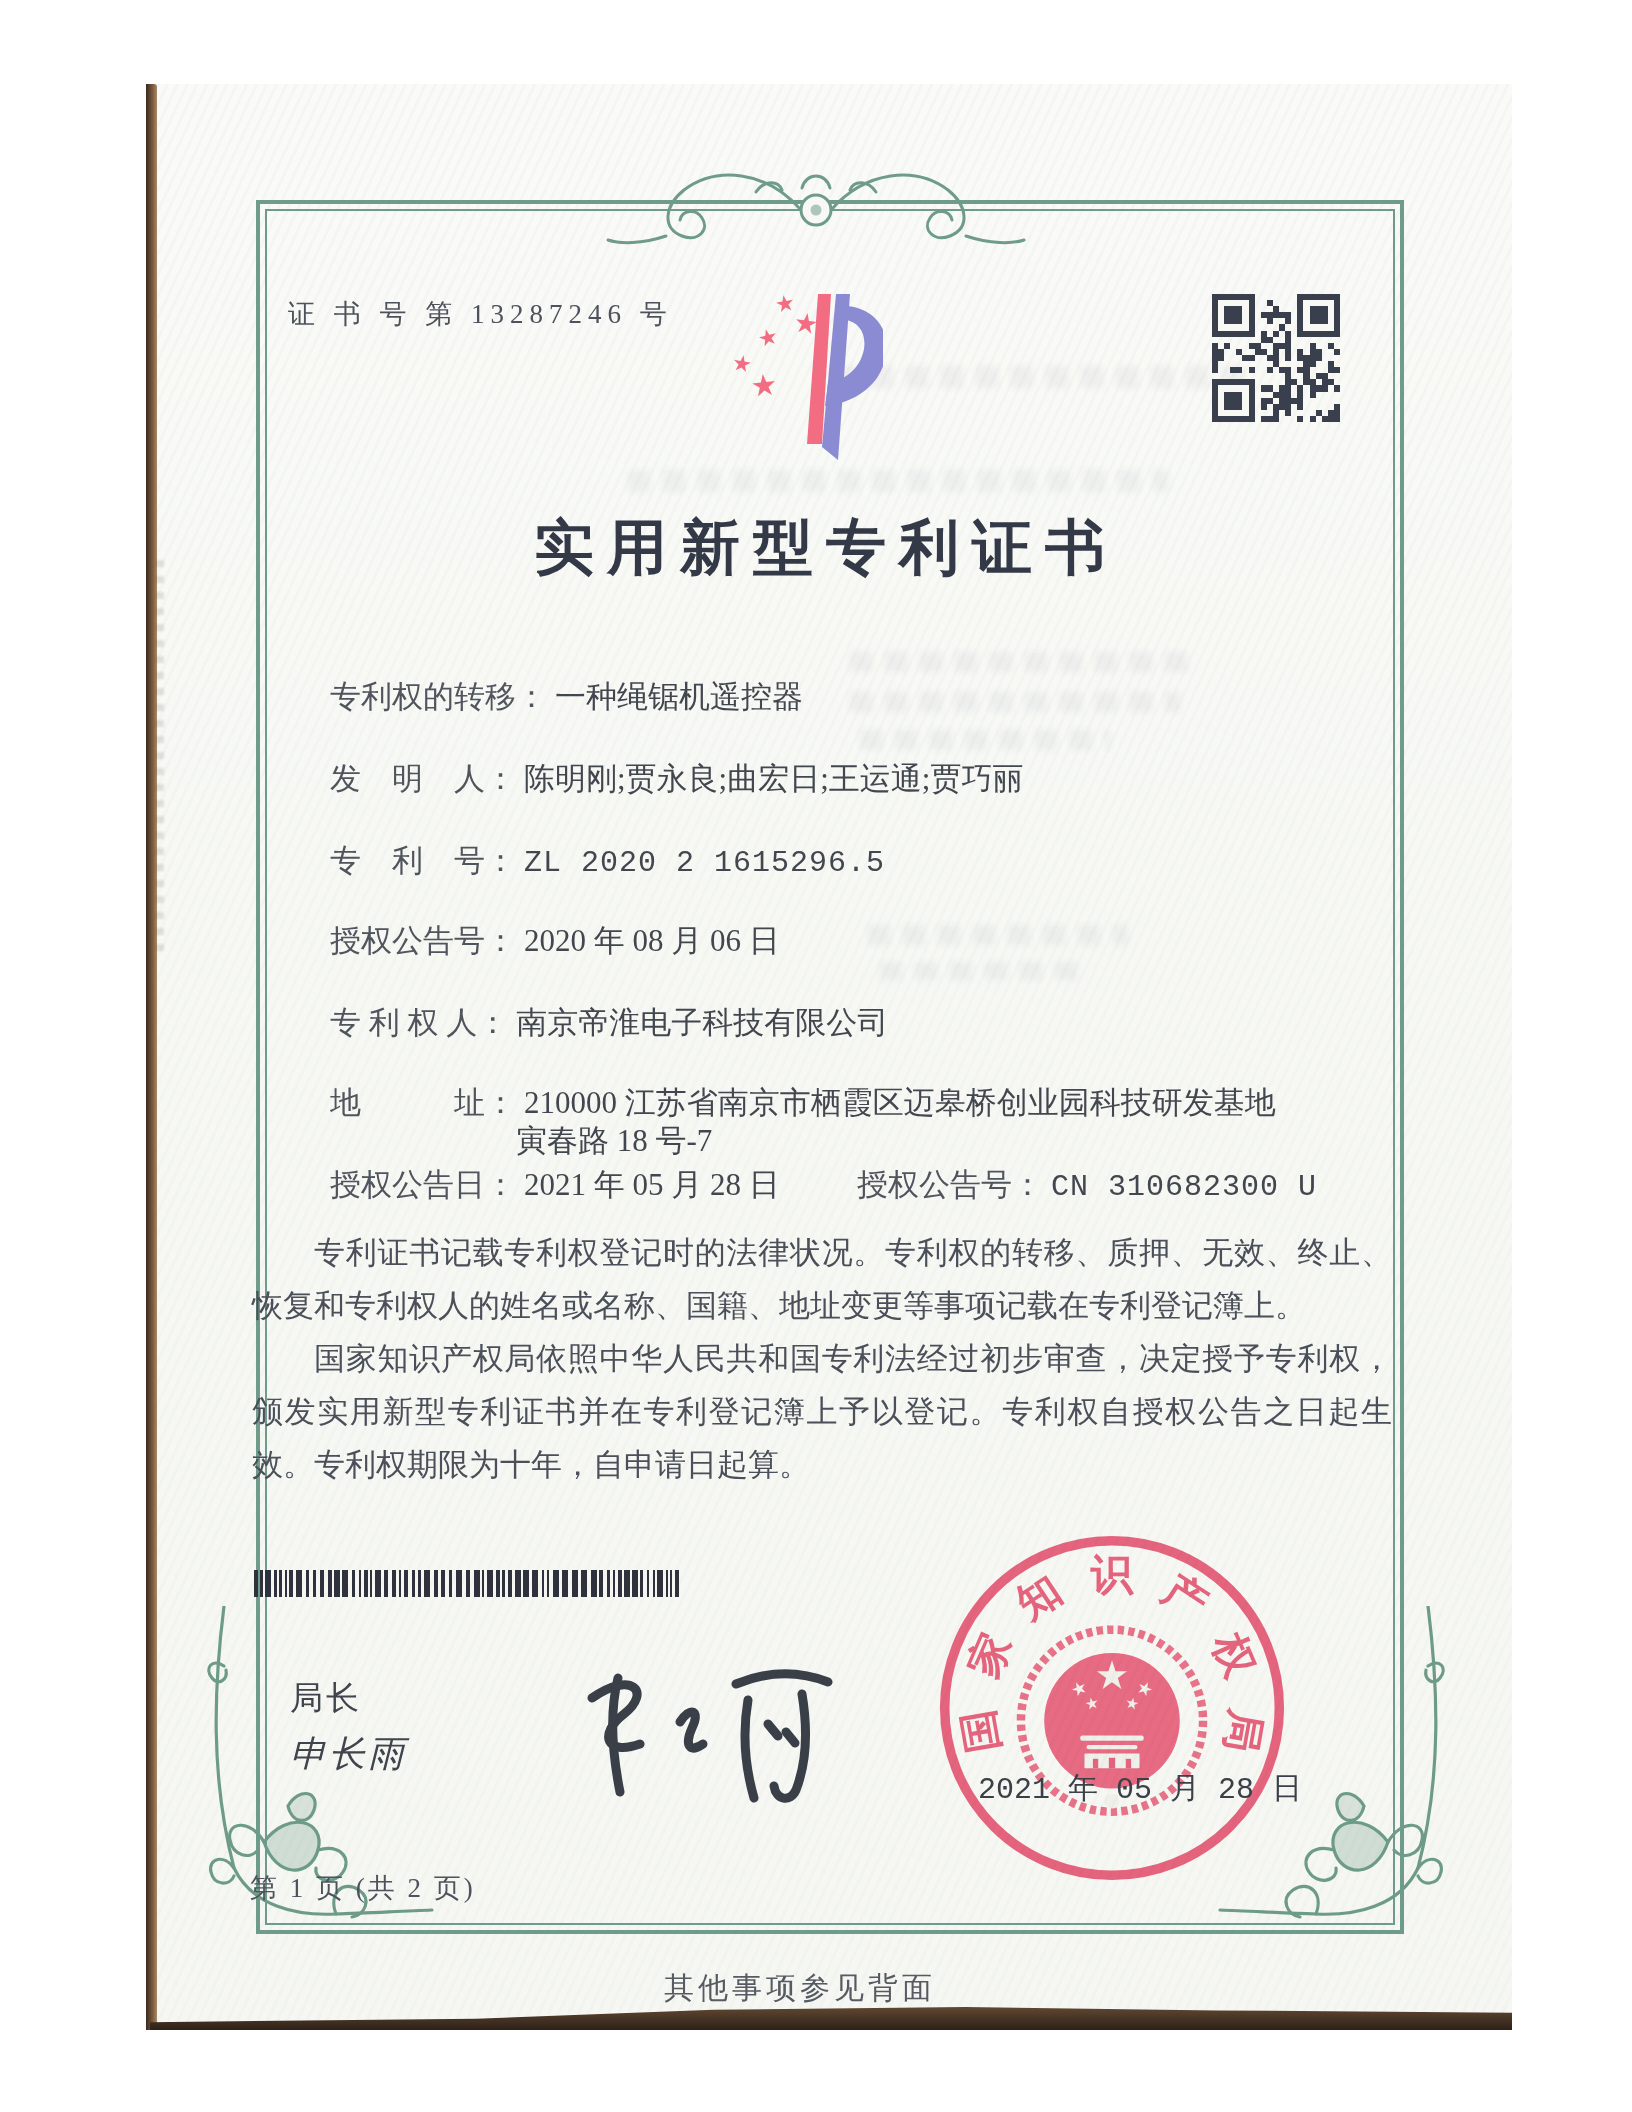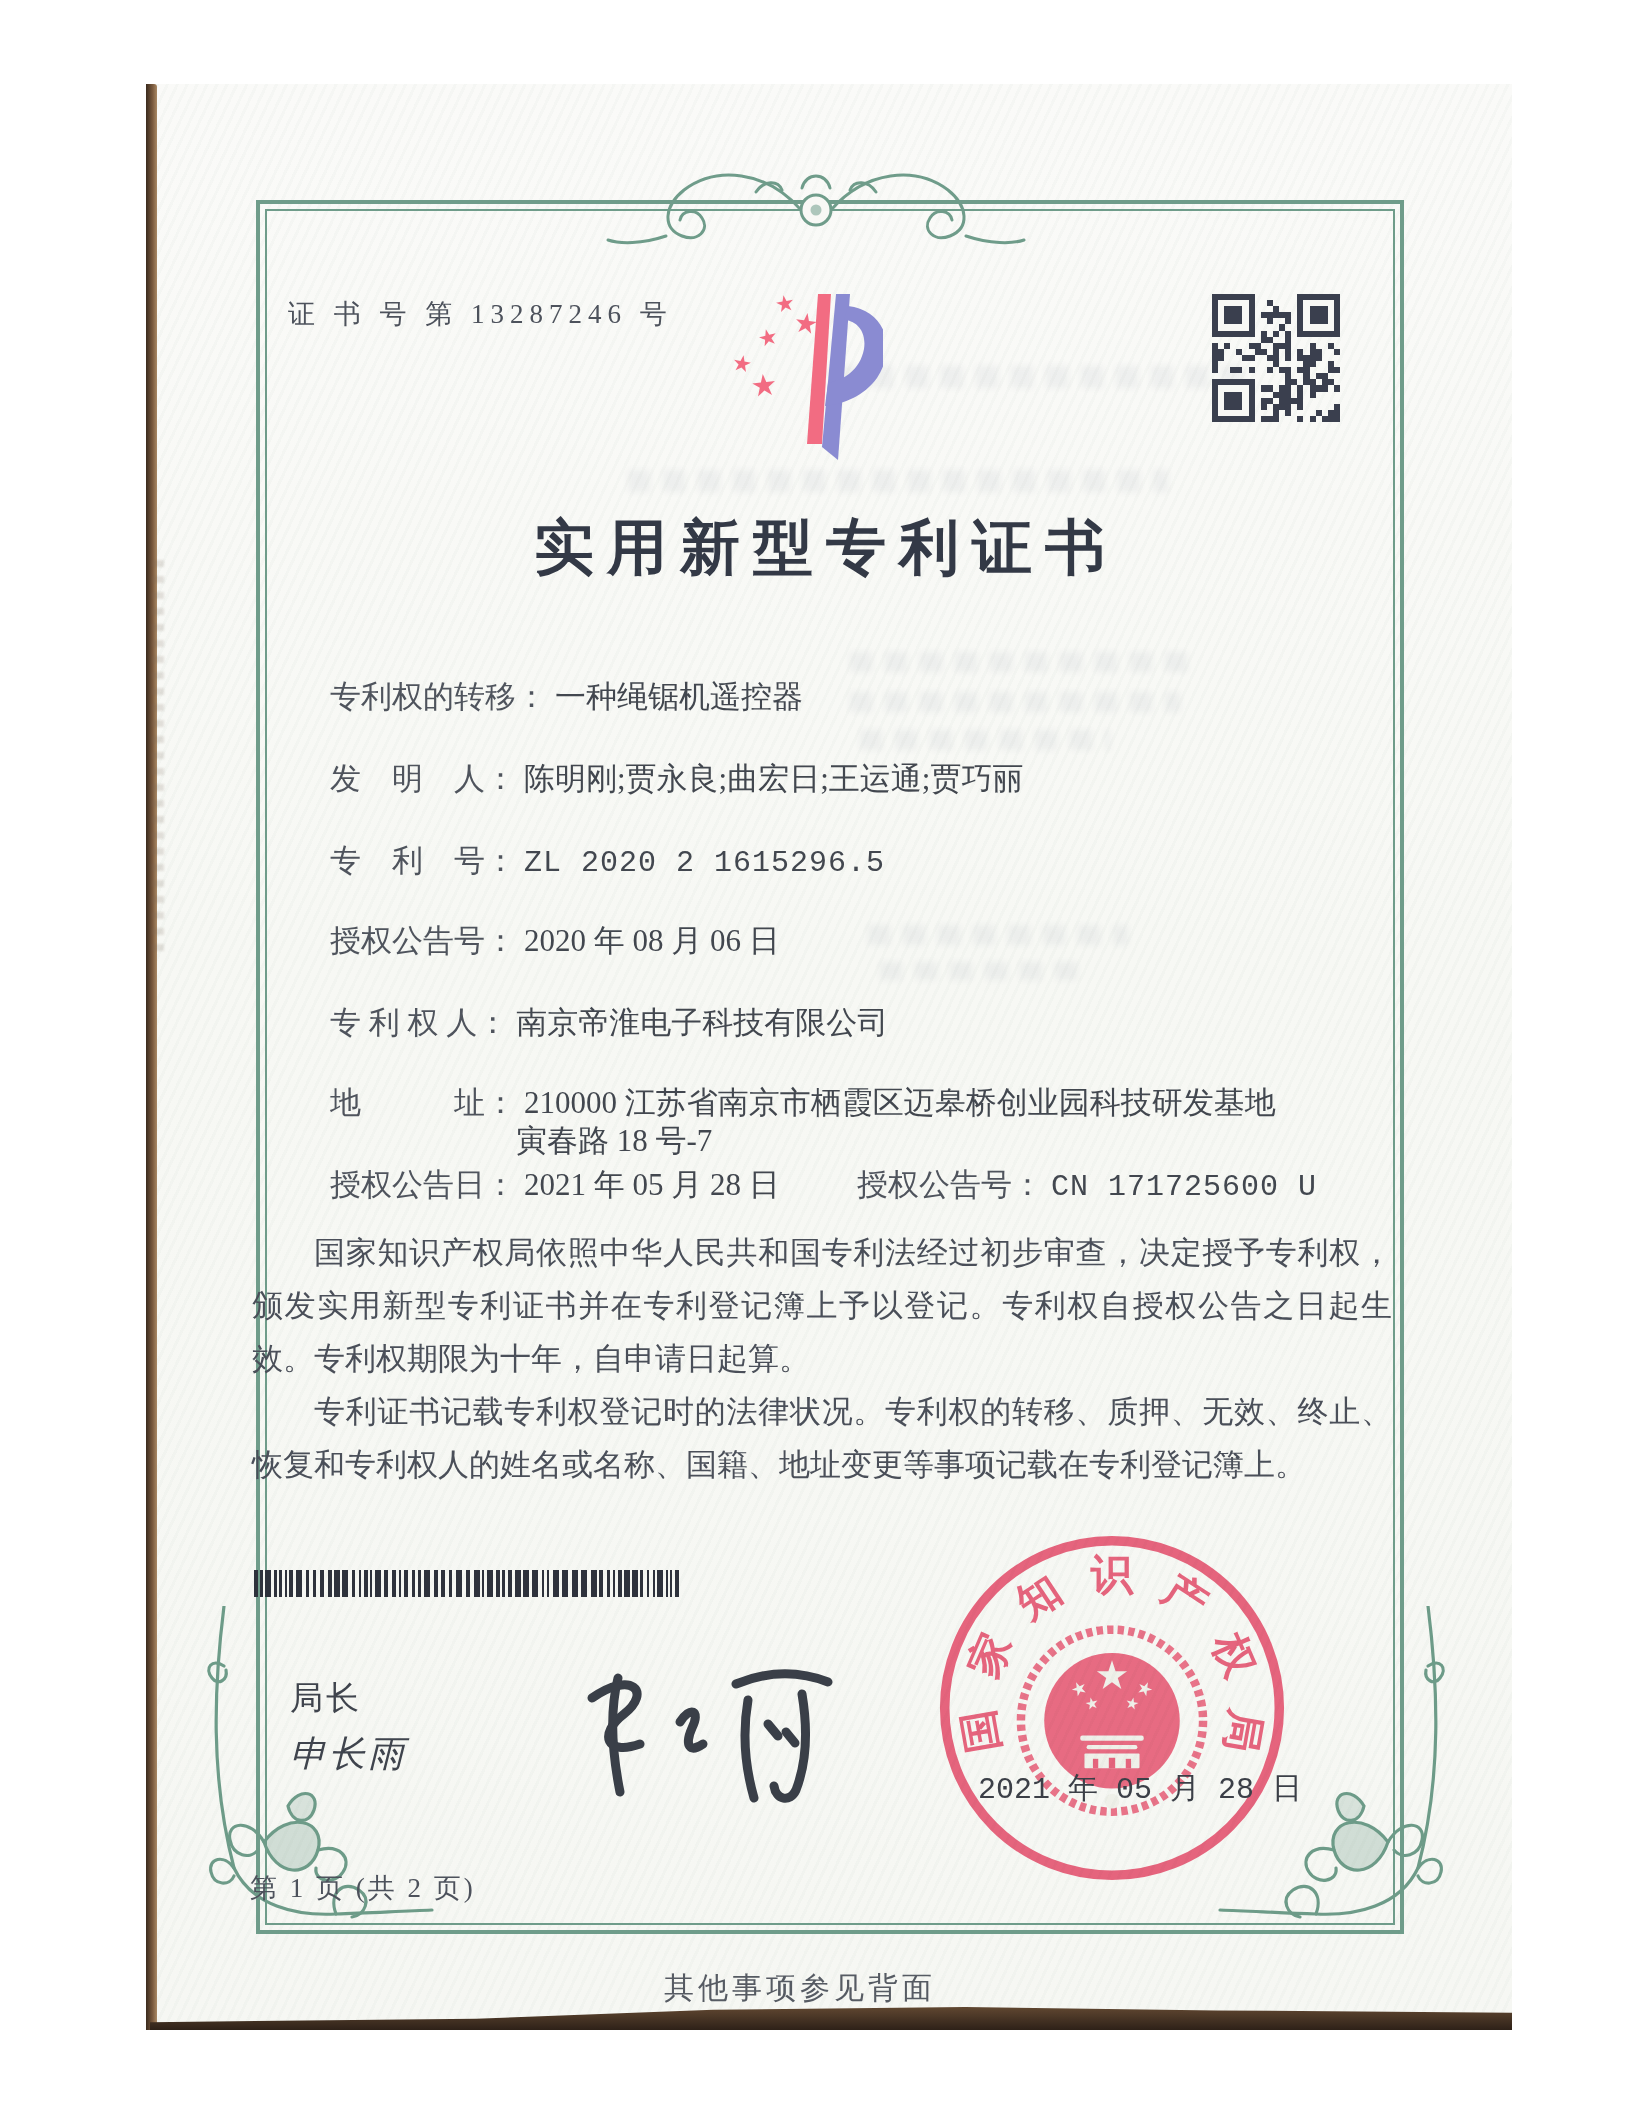--- a/index.html
+++ b/index.html
@@ -262,27 +262,27 @@
   <div class="row" style="top:1002px;">
     <span class="lbl">专 利 权 人：</span><span class="val">南京帝淮电子科技有限公司</span>
   </div>
   <div class="row" style="top:1082px;">
     <span class="lbl">地　　　址：</span><span class="val">210000 江苏省南京市栖霞区迈皋桥创业园科技研发基地</span>
   </div>
   <div class="abs" id="addr2">寅春路 18 号-7</div>
   <div class="row" style="top:1164px;">
     <span class="lbl">授权公告日：</span><span class="val">2021 年 05 月 28 日</span>
     <span id="grant2">
-      <span class="lbl">授权公告号：</span><span class="val mono">CN 171725600 U</span>
+      <span class="lbl">授权公告号：</span><span class="val mono">CN 310682300 U</span>
     </span>
   </div>
 
   <div class="abs" id="paras">
+    <p>专利证书记载专利权登记时的法律状况。专利权的转移、质押、无效、终止、恢复和专利权人的姓名或名称、国籍、地址变更等事项记载在专利登记簿上。</p>
     <p>国家知识产权局依照中华人民共和国专利法经过初步审查，决定授予专利权，颁发实用新型专利证书并在专利登记簿上予以登记。专利权自授权公告之日起生效。专利权期限为十年，自申请日起算。</p>
-    <p>专利证书记载专利权登记时的法律状况。专利权的转移、质押、无效、终止、恢复和专利权人的姓名或名称、国籍、地址变更等事项记载在专利登记簿上。</p>
   </div>
 
   <svg class="abs" style="left:254px;top:1570px;" width="430" height="30" id="barcode-svg">
       <rect x="0" y="0" width="4" height="27" fill="#2e323c"></rect>
       <rect x="6" y="0" width="3" height="27" fill="#2e323c"></rect>
       <rect x="11" y="0" width="6" height="27" fill="#2e323c"></rect>
       <rect x="20" y="0" width="3" height="27" fill="#2e323c"></rect>
       <rect x="25" y="0" width="3" height="27" fill="#2e323c"></rect>
       <rect x="31" y="0" width="2" height="27" fill="#2e323c"></rect>
       <rect x="35" y="0" width="4" height="27" fill="#2e323c"></rect>

